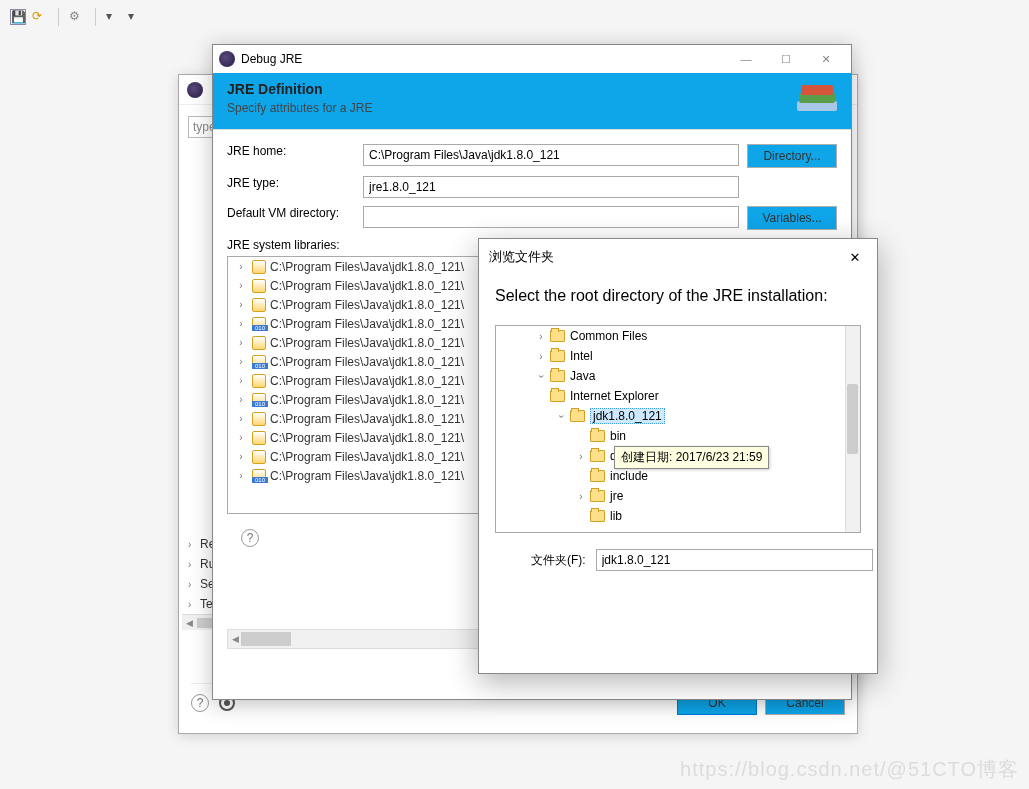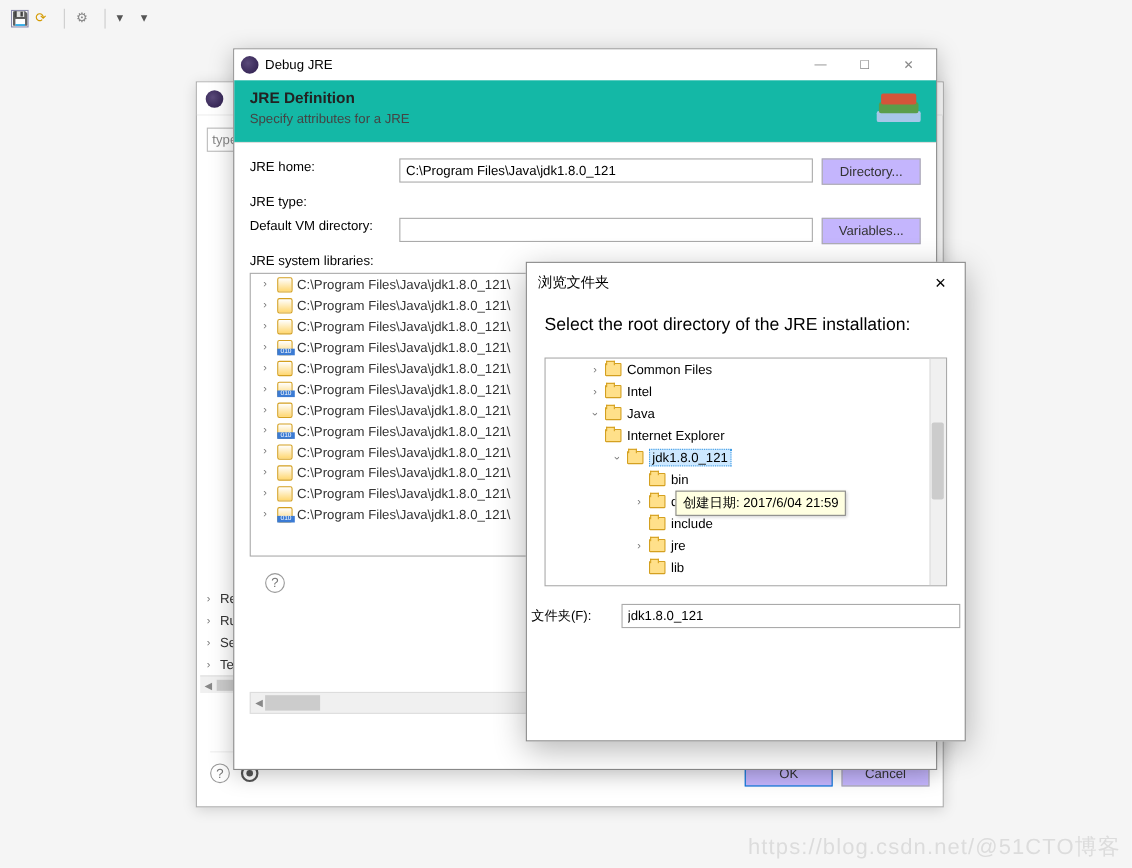--- a/index.html
+++ b/index.html
@@ -85,21 +85,21 @@
       content: "";
       display: block;
       width: 6px; height: 6px;
       background: #555;
       border-radius: 50%;
       margin: 3px;
     }
     .btn {
       min-width: 80px;
       height: 24px;
-      background: #c4b5fd;
+      background: #0ea5e9;
       border: 1px solid #adadad;
       display: inline-flex;
       align-items: center;
       justify-content: center;
       padding: 0 12px;
       font-size: 12px;
       color: #333;
       cursor: pointer;
     }
     .btn-primary { border: 1.5px solid #0078d7; }
@@ -132,21 +132,21 @@
       font-size: 11px;
       cursor: pointer;
     }
     .eclipse-icon {
       width: 16px; height: 16px;
       background: radial-gradient(circle at 40% 40%, #5a4a7a, #2a1a4a);
       border-radius: 50%;
       margin-right: 6px;
     }
     .header-panel {
-      background: #14b8a6;
+      background: #0ea5e9;
       padding: 8px 14px 14px;
       border-bottom: 1px solid #ddd;
       position: relative;
     }
     .header-panel h2 { font-size: 14px; font-weight: bold; color: #222; margin-bottom: 4px; }
     .header-panel p { font-size: 12px; color: #444; }
     .books-icon {
       position: absolute;
       right: 10px; top: 6px;
       width: 48px; height: 40px;
@@ -273,21 +273,22 @@
       background: #ffffe1;
       border: 1px solid #888;
       padding: 2px 6px;
       font-size: 12px;
       box-shadow: 1px 1px 3px rgba(0,0,0,.2);
     }
     .browse-folder-row {
       display: flex;
       align-items: center;
       padding: 8px 4px;
-      gap: 27px;
+      gap: 10px;
+      margin-left: 48px;
     }
     .browse-folder-row input {
       flex: 1;
       height: 22px;
       border: 1px solid #aaa;
       padding: 0 5px;
       font-size: 12px;
     }
     .browse-btns {
       display: flex;
@@ -394,20 +395,21 @@
     </svg>
   </div>
   <div class="form-area">
     <div class="form-row">
       <label>JRE home:</label>
       <input value="C:\Program Files\Java\jdk1.8.0_121" style="">
       <div class="btn">Directory...</div>
     </div>
     <div class="form-row">
       <label>JRE type:</label>
+      <input value="jre1.8.0_121" style="">
       <div style="width:90px"></div>
     </div>
     <div class="form-row">
       <label style="width:128px">Default VM directory:</label>
       <input value="" style="">
       <div class="btn">Variables...</div>
     </div>
     <div class="lib-label">JRE system libraries:</div>
     <div class="lib-tree">
       <div id="lib-rows">
@@ -536,21 +538,21 @@
         <span>jre</span>
       </div>
     <div class="bt-row" style="padding-left:78px">
         <span class="bt-chev"></span>
         <span class="folder-icon"></span>
         <span>lib</span>
       </div>
     <div class="browse-scrollbar">
       <div class="browse-scroll-thumb"></div>
     </div>
-    <div class="tooltip" style="top:120px; left:118px">创建日期: 2017/6/04 21:59</div>
+    <div class="tooltip" style="top:120px; left:118px">创建日期: 2017/6/23 21:59</div>
   </div>
   <div class="browse-folder-row">
     <label>文件夹(F):</label>
     <input value="jdk1.8.0_121" style="">
   </div>
 </div>
 
 <div class="watermark">https://blog.csdn.net/@51CTO博客</div>
 
 </body></html>

